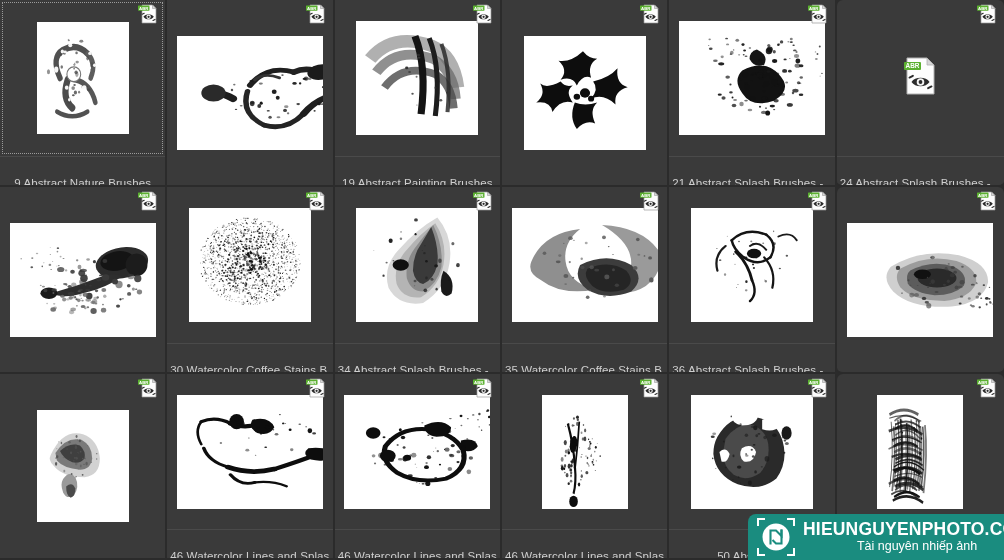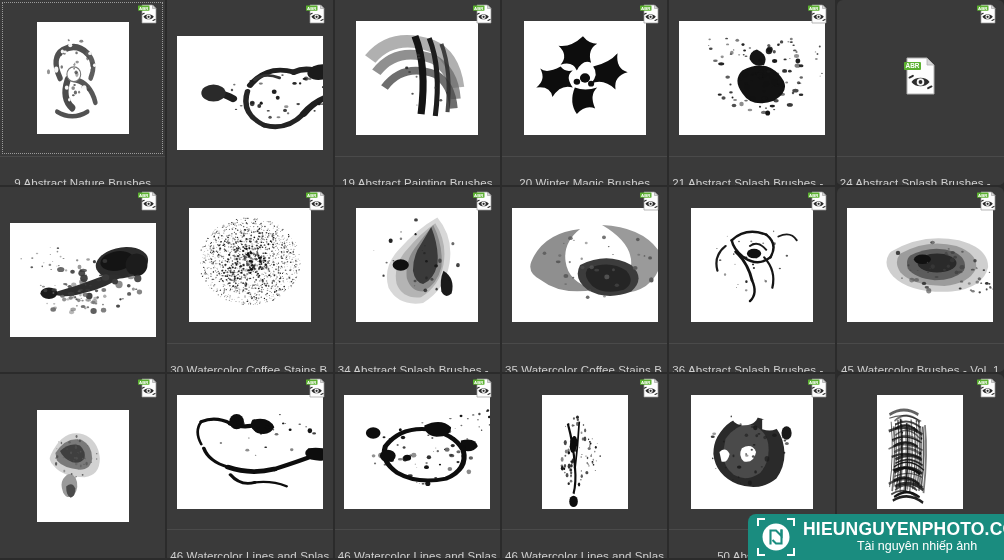--- a/index.html
+++ b/index.html
@@ -306,21 +306,20 @@
             <text x="6.7" y="6.9" font-family="Liberation Sans, sans-serif" font-size="4.3" fill="#ffffff" text-anchor="middle" font-weight="bold">ABR</text>
             <g transform="translate(11.6,13.8)">
               <path d="M-5.2 0 C-3.2 -3.4 3.2 -3.4 5.2 0 C3.2 3.4 -3.2 3.4 -5.2 0 Z" fill="#2b2b2b"></path>
               <circle cx="0" cy="0" r="2.2" fill="#f2f2f2"></circle>
               <circle cx="0" cy="0" r="1.1" fill="#2b2b2b"></circle>
               <path d="M-6.4 -2.6 L-4.4 -3.6 M6.4 2.6 L4.4 3.6" stroke="#2b2b2b" stroke-width="1.1" stroke-linecap="round"></path>
             </g>
           </svg>
         </div>
       </div>
-      <div class="label">20 Winter Magic Brushes</div>
     </div>
     <div class="cell">
       <div class="thumb-area">
         <div class="thumb t-land">
           <svg viewBox="0 0 120 120" preserveAspectRatio="none">
             <path d="M52 52 Q70 40 82 56 Q94 72 78 84 Q60 92 52 76 Q44 62 52 52Z" fill="#121212"></path>
             <path d="M64 30 Q74 36 70 46 Q62 50 58 40 Q58 32 64 30Z" fill="#161616"></path>
             <ellipse cx="69.6" cy="68.7" rx="0.9" ry="1.0" fill="#121212" opacity="0.84"></ellipse>
             <ellipse cx="69.9" cy="74.0" rx="1.1" ry="1.0" fill="#121212" opacity="0.79"></ellipse>
             <ellipse cx="73.3" cy="56.0" rx="1.4" ry="1.2" fill="#121212" opacity="0.51"></ellipse>
@@ -2376,21 +2375,20 @@
             <text x="6.7" y="6.9" font-family="Liberation Sans, sans-serif" font-size="4.3" fill="#ffffff" text-anchor="middle" font-weight="bold">ABR</text>
             <g transform="translate(11.6,13.8)">
               <path d="M-5.2 0 C-3.2 -3.4 3.2 -3.4 5.2 0 C3.2 3.4 -3.2 3.4 -5.2 0 Z" fill="#2b2b2b"></path>
               <circle cx="0" cy="0" r="2.2" fill="#f2f2f2"></circle>
               <circle cx="0" cy="0" r="1.1" fill="#2b2b2b"></circle>
               <path d="M-6.4 -2.6 L-4.4 -3.6 M6.4 2.6 L4.4 3.6" stroke="#2b2b2b" stroke-width="1.1" stroke-linecap="round"></path>
             </g>
           </svg>
         </div>
       </div>
-      <div class="label">45 Watercolor Brushes - Vol. 1</div>
     </div>
     <div class="cell">
       <div class="thumb-area">
         <div class="thumb t-portrait">
           <svg viewBox="0 0 120 120" preserveAspectRatio="none">
             <path d="M18 48 Q34 20 60 26 Q80 32 82 52 Q82 70 62 72 Q34 72 22 60 Q14 54 18 48Z" fill="#cdcdcd" opacity="0.9"></path>
             <path d="M24 46 Q38 28 58 32 Q72 38 72 52 Q70 64 56 64 Q34 62 26 54Z" fill="#7a7a7a"></path>
             <path d="M30 44 Q42 34 56 38 Q64 44 62 52 Q56 58 46 56 Q34 52 30 44Z" fill="#3f3f3f"></path>
             <path d="M34 74 Q42 64 50 72 Q56 82 48 92 Q38 96 34 88 Q30 80 34 74Z" fill="#9a9a9a"></path>
             <path d="M38 82 Q46 76 50 84 Q50 92 44 94 Q38 92 38 82Z" fill="#4a4a4a"></path>

